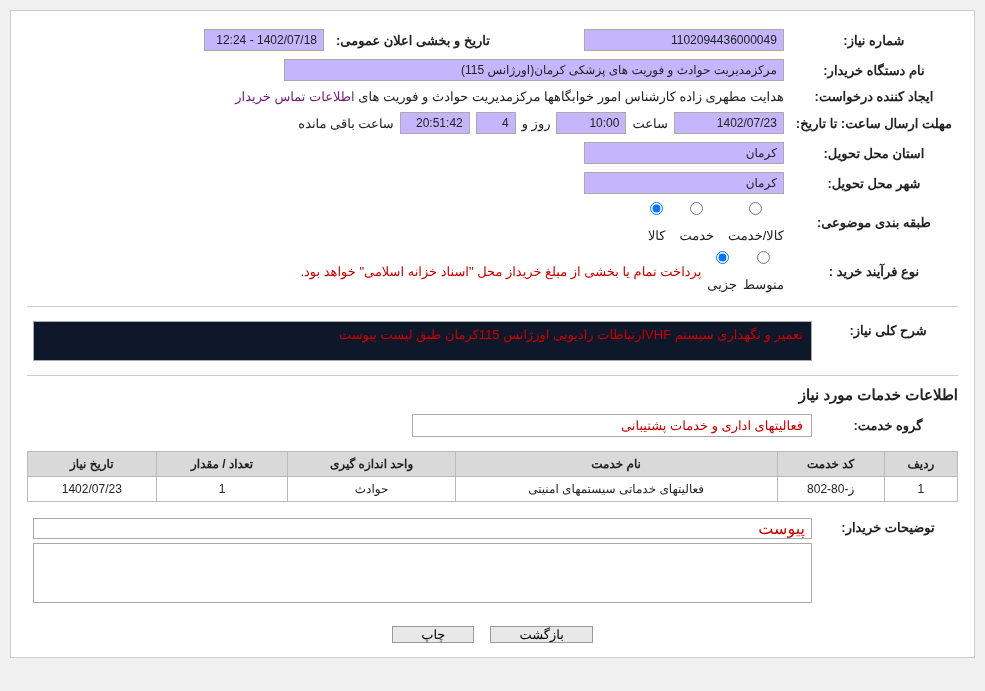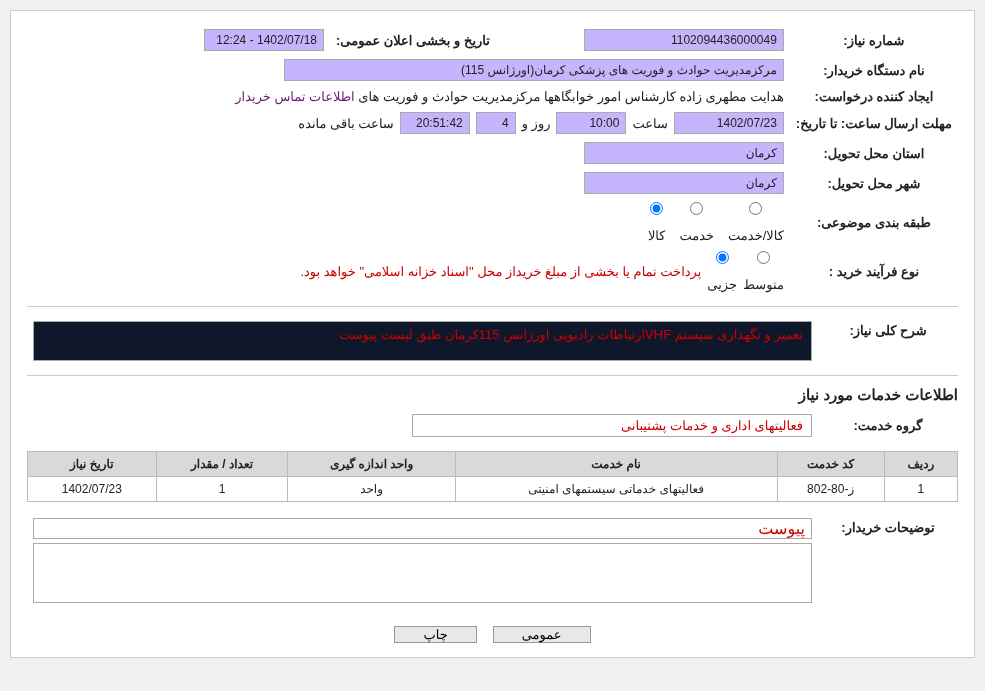--- a/index.html
+++ b/index.html
@@ -277,37 +277,37 @@
           <th>واحد اندازه گیری</th>
           <th>تعداد / مقدار</th>
           <th>تاریخ نیاز</th>
         </tr>
       </thead>
       <tbody id="services-table-body">
       <tr>
             <td>1</td>
             <td>ز-80-802</td>
             <td>فعالیتهای خدماتی سیستمهای امنیتی</td>
-            <td>واحد</td>
+            <td>حوادث</td>
             <td>1</td>
             <td>1402/07/23</td>
           </tr>
         </tbody>
     </table>
 
     <table class="info-grid" style="margin-top:12px;">
       <tbody>
           <tr>
         <td class="label-cell" style="vertical-align:top; padding-top:6px;">توضیحات خریدار:</td>
         <td class="value-cell">
           <div style="border:1px solid #aaa; background:#fff; padding:0 6px; min-height:20px; font-size:16px; color:#cc0000; min-width:600px;">پیوست</div>
           <textarea class="textarea-box" style="margin-top: 4px;"></textarea>
         </td>
       </tr>
     </tbody>
       </table>
 
     <div class="btn-row">
-      <button class="btn btn-back">عمومی</button>
+      <button class="btn btn-back">بازگشت</button>
       <button class="btn btn-print">چاپ</button>
     </div>
   </div>
 </div>
 
 </body></html>

